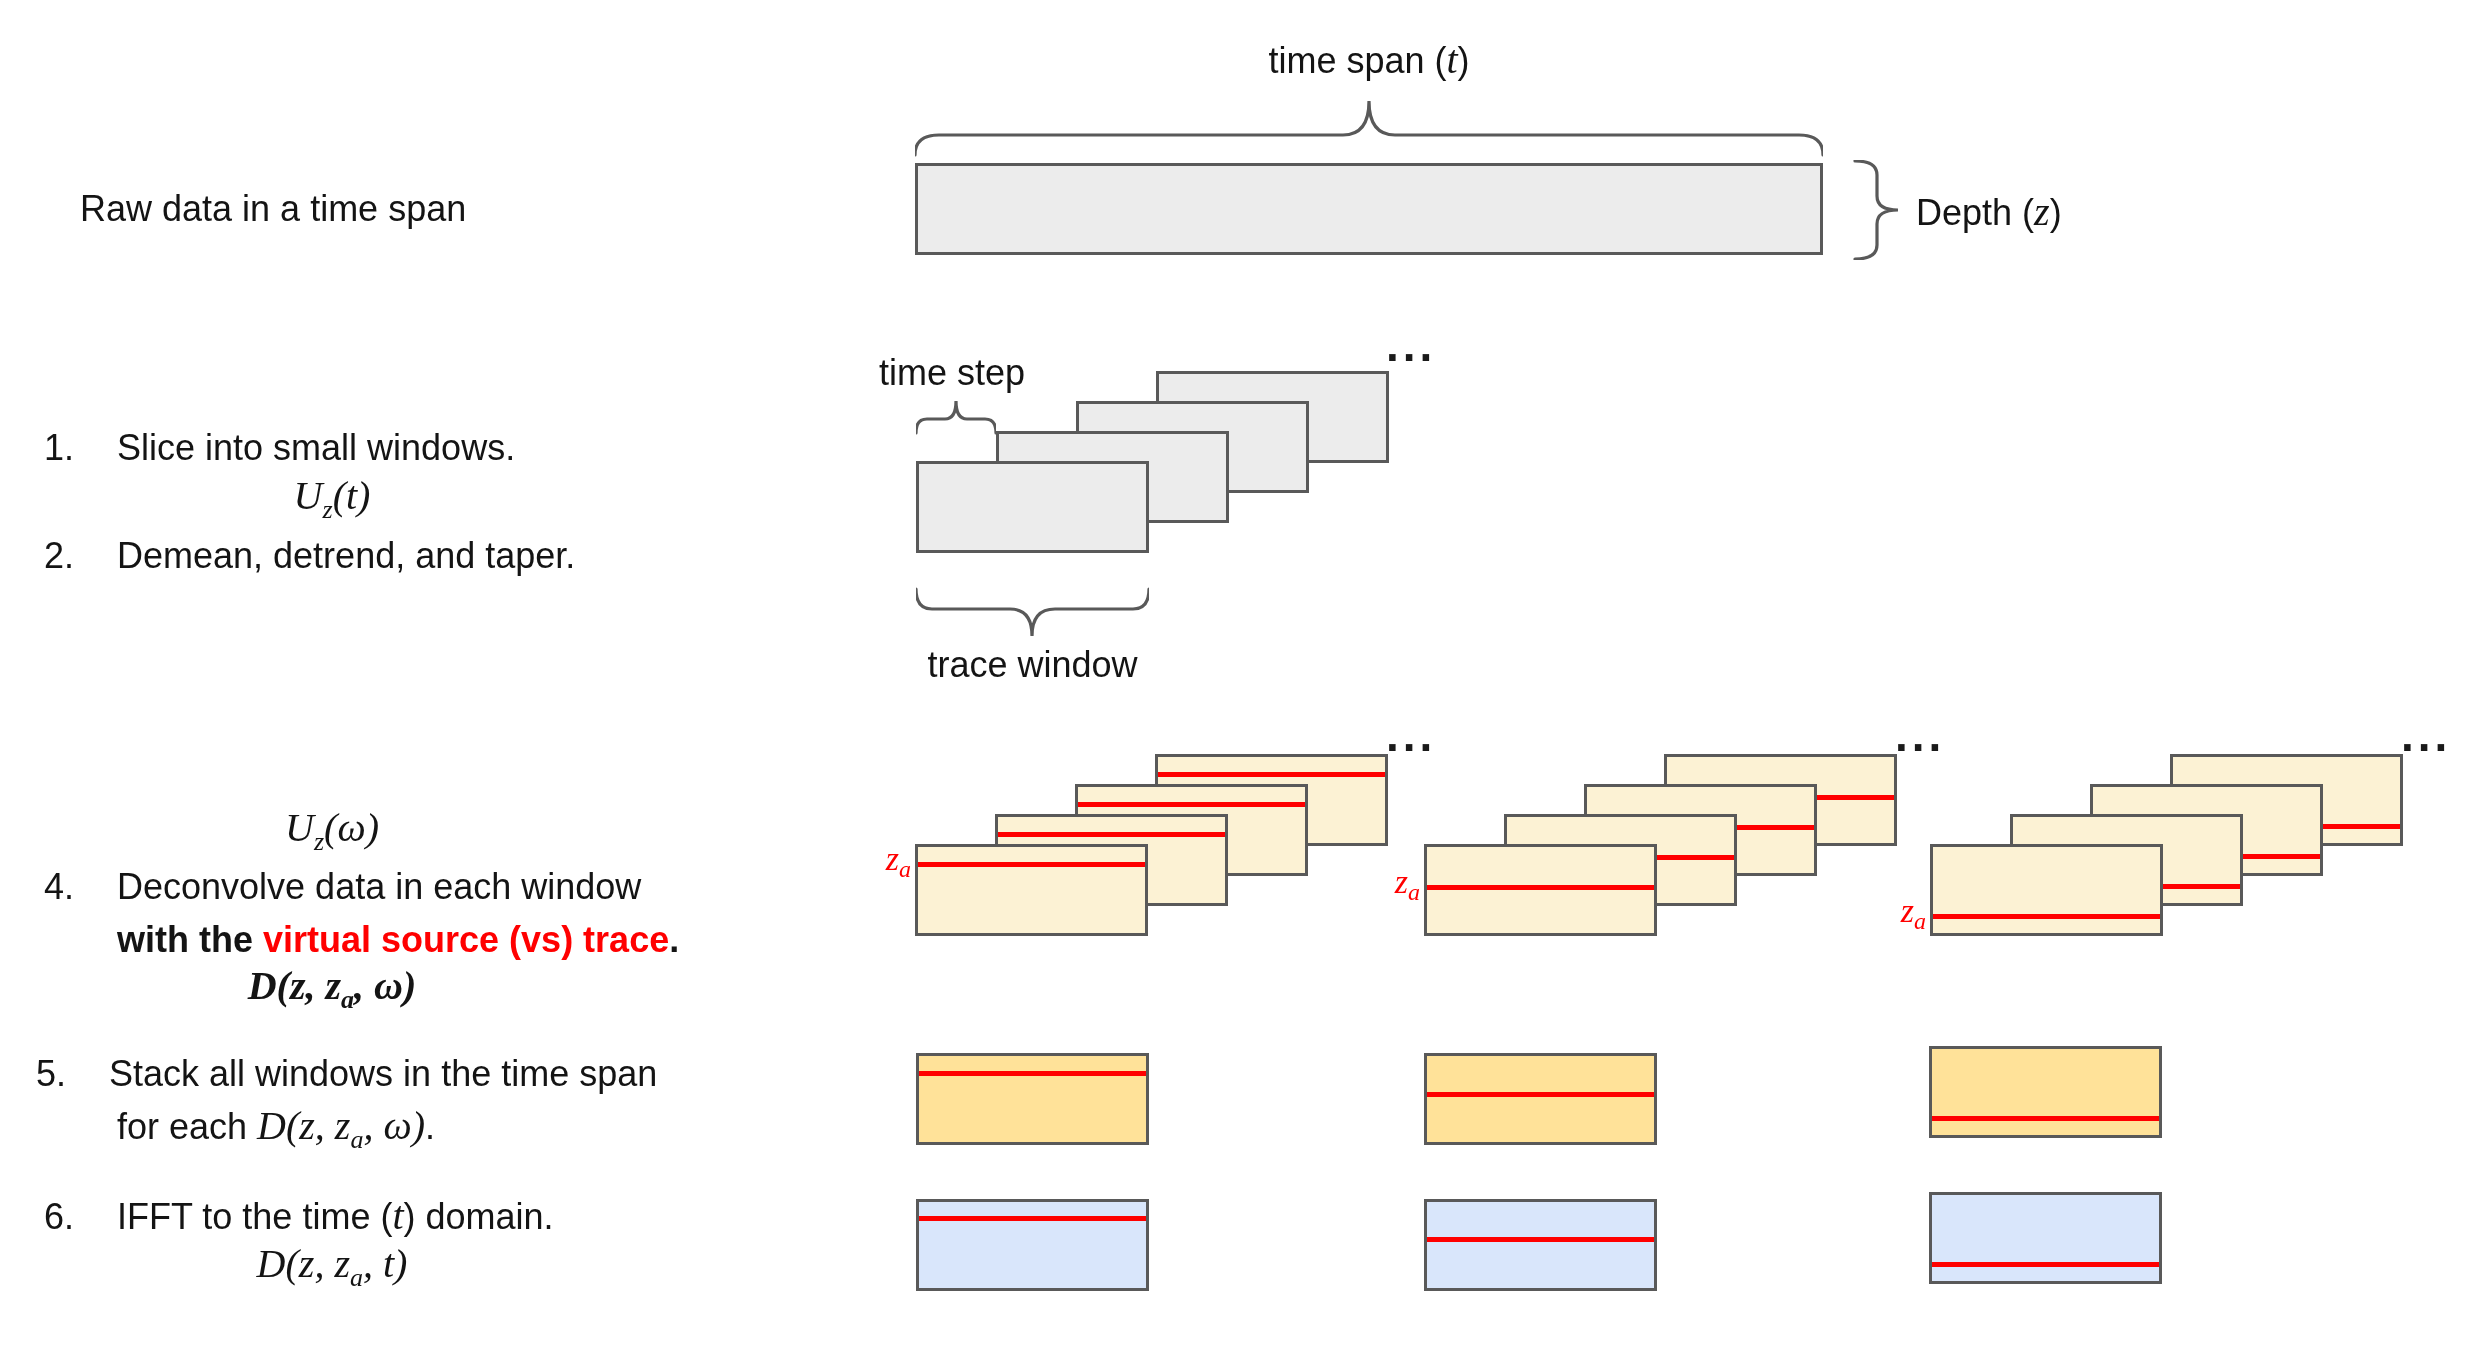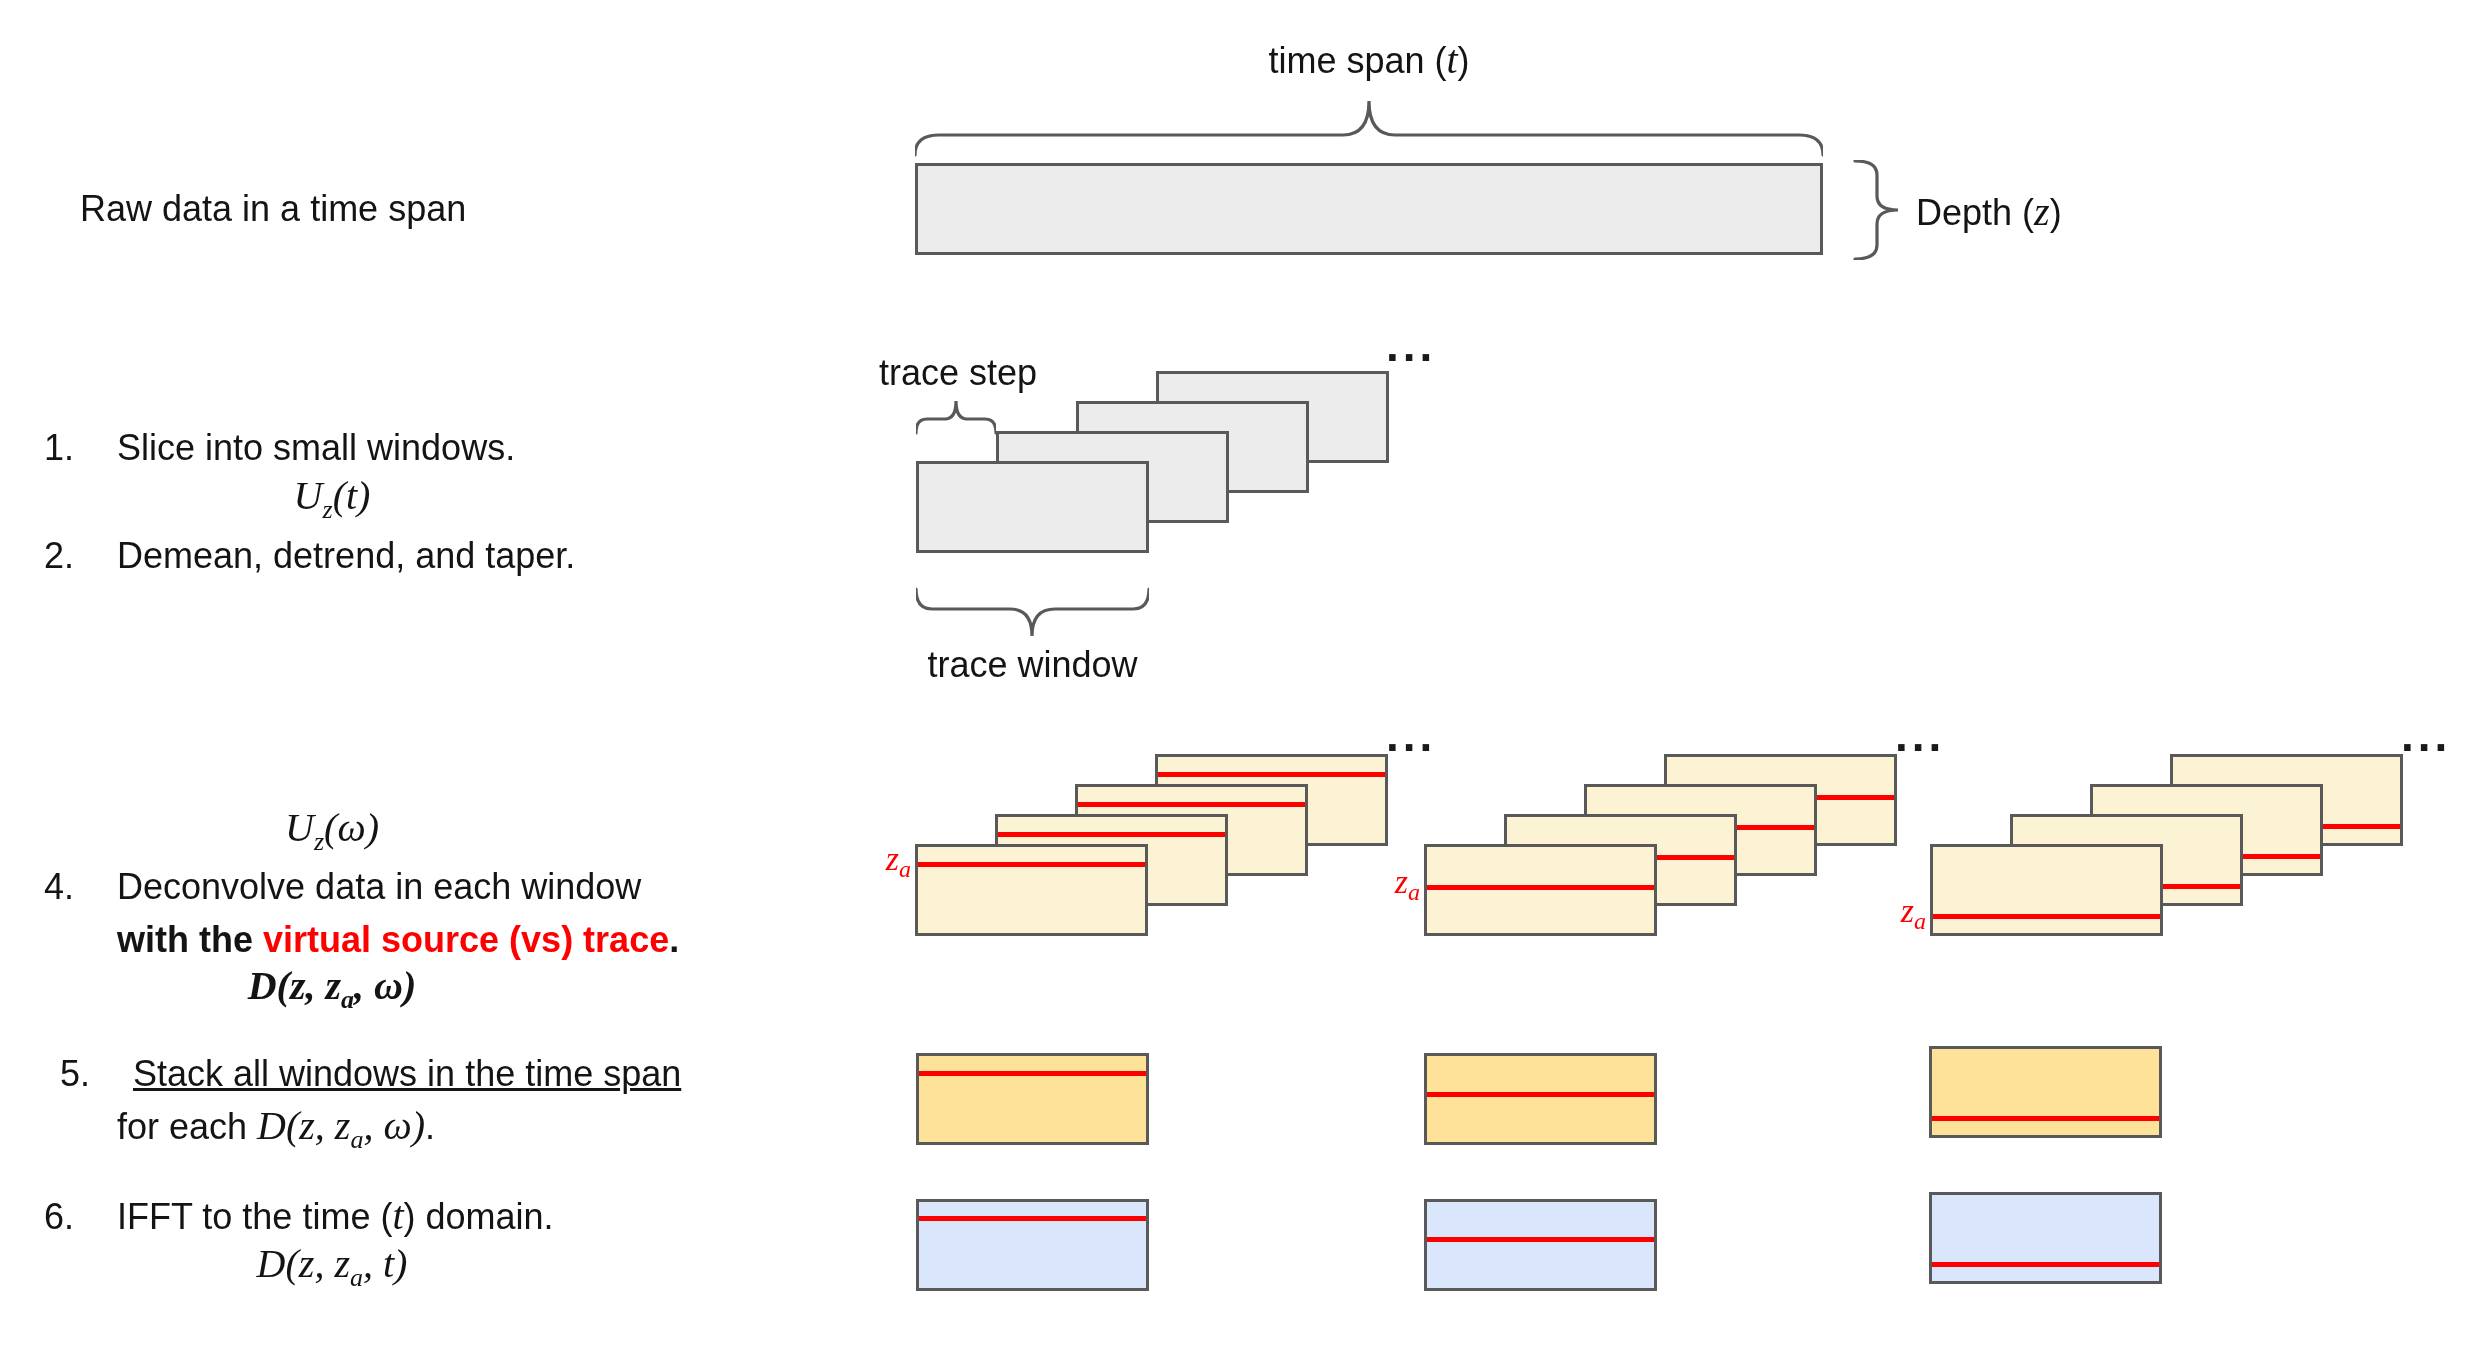--- a/index.html
+++ b/index.html
@@ -39,38 +39,38 @@
   <svg class="brace" style="left:1852px;top:160px;" width="50" height="100" viewBox="0 0 50 100">
     <path d="M 3 1 Q 25 1 25 15 L 25 36 Q 25 50 46 50 Q 25 50 25 64 L 25 85 Q 25 99 3 99"></path>
   </svg>
 
   <div class="txt" style="left:1916px;top:190px;"><span>Depth (</span><span class="m">z</span><span>)</span></div>
 
   <div class="txt" style="left:44px;top:425px;"><span class="num">1.</span><span>Slice into small windows.</span></div>
   <div class="mathline m" style="top:476px;">U<sub>z</sub>(t)</div>
   <div class="txt" style="left:44px;top:533px;"><span class="num">2.</span><span>Demean, detrend, and taper.</span></div>
 
-  <div class="txt" style="left:879px;top:350px;"><span>trace step</span></div>
+  <div class="txt" style="left:879px;top:350px;"><span>time step</span></div>
 
   <svg class="brace" style="left:916px;top:396px;" width="80" height="40" viewBox="0 0 80 40">
     <path d="M 0 37 Q 0 23 11 23 L 29 23 Q 40 23 40 5 Q 40 23 51 23 L 69 23 Q 80 23 80 37"></path>
   </svg>
 
   <svg class="brace" style="left:916px;top:586px;" width="233" height="54" viewBox="0 0 233 54">
     <path d="M 0 3 Q 0 23 16 23 L 94 23 Q 116 23 116 50 Q 116 23 139 23 L 217 23 Q 233 23 233 3"></path>
   </svg>
 
   <div class="txt center" style="left:916px;top:642px;width:233px;"><span>trace window</span></div>
 
   <div class="mathline m" style="top:808px;">U<sub>z</sub>(ω)</div>
   <div class="txt" style="left:44px;top:864px;"><span class="num">4.</span><span>Deconvolve data in each window</span></div>
   <div class="txt" style="left:117px;top:917px;font-weight:bold;"><span>with the </span><span class="red">virtual source (vs) trace</span><span>.</span></div>
   <div class="mathline m" style="top:966px;font-weight:bold;">D(z, z<sub>a</sub>, ω)</div>
 
-  <div class="txt" style="left:60px;top:1051px;text-decoration:underline;"><span class="num">5.</span><span>Stack all windows in the time span</span></div>
+  <div class="txt" style="left:36px;top:1051px;"><span class="num">5.</span><span>Stack all windows in the time span</span></div>
   <div class="txt" style="left:117px;top:1104px;"><span>for each </span><span class="m">D(z, z<sub>a</sub>, ω)</span><span>.</span></div>
   <div class="txt" style="left:44px;top:1194px;"><span class="num">6.</span><span>IFFT to the time (</span><span class="m">t</span><span>) domain.</span></div>
   <div class="mathline m" style="top:1244px;">D(z, z<sub>a</sub>, t)</div>
 
   <div id="fig-layer">
       <div class="w-rect" style="left: 1156px; top: 371px; width: 233px; height: 92px; background: rgb(236, 236, 236);"></div>
       <div class="w-rect" style="left: 1076px; top: 401px; width: 233px; height: 92px; background: rgb(236, 236, 236);"></div>
       <div class="w-rect" style="left: 996px; top: 431px; width: 233px; height: 92px; background: rgb(236, 236, 236);"></div>
       <div class="w-rect" style="left: 916px; top: 461px; width: 233px; height: 92px; background: rgb(236, 236, 236);"></div>
       <div class="dots" style="left: 1386px; top: 322px;">...</div>

